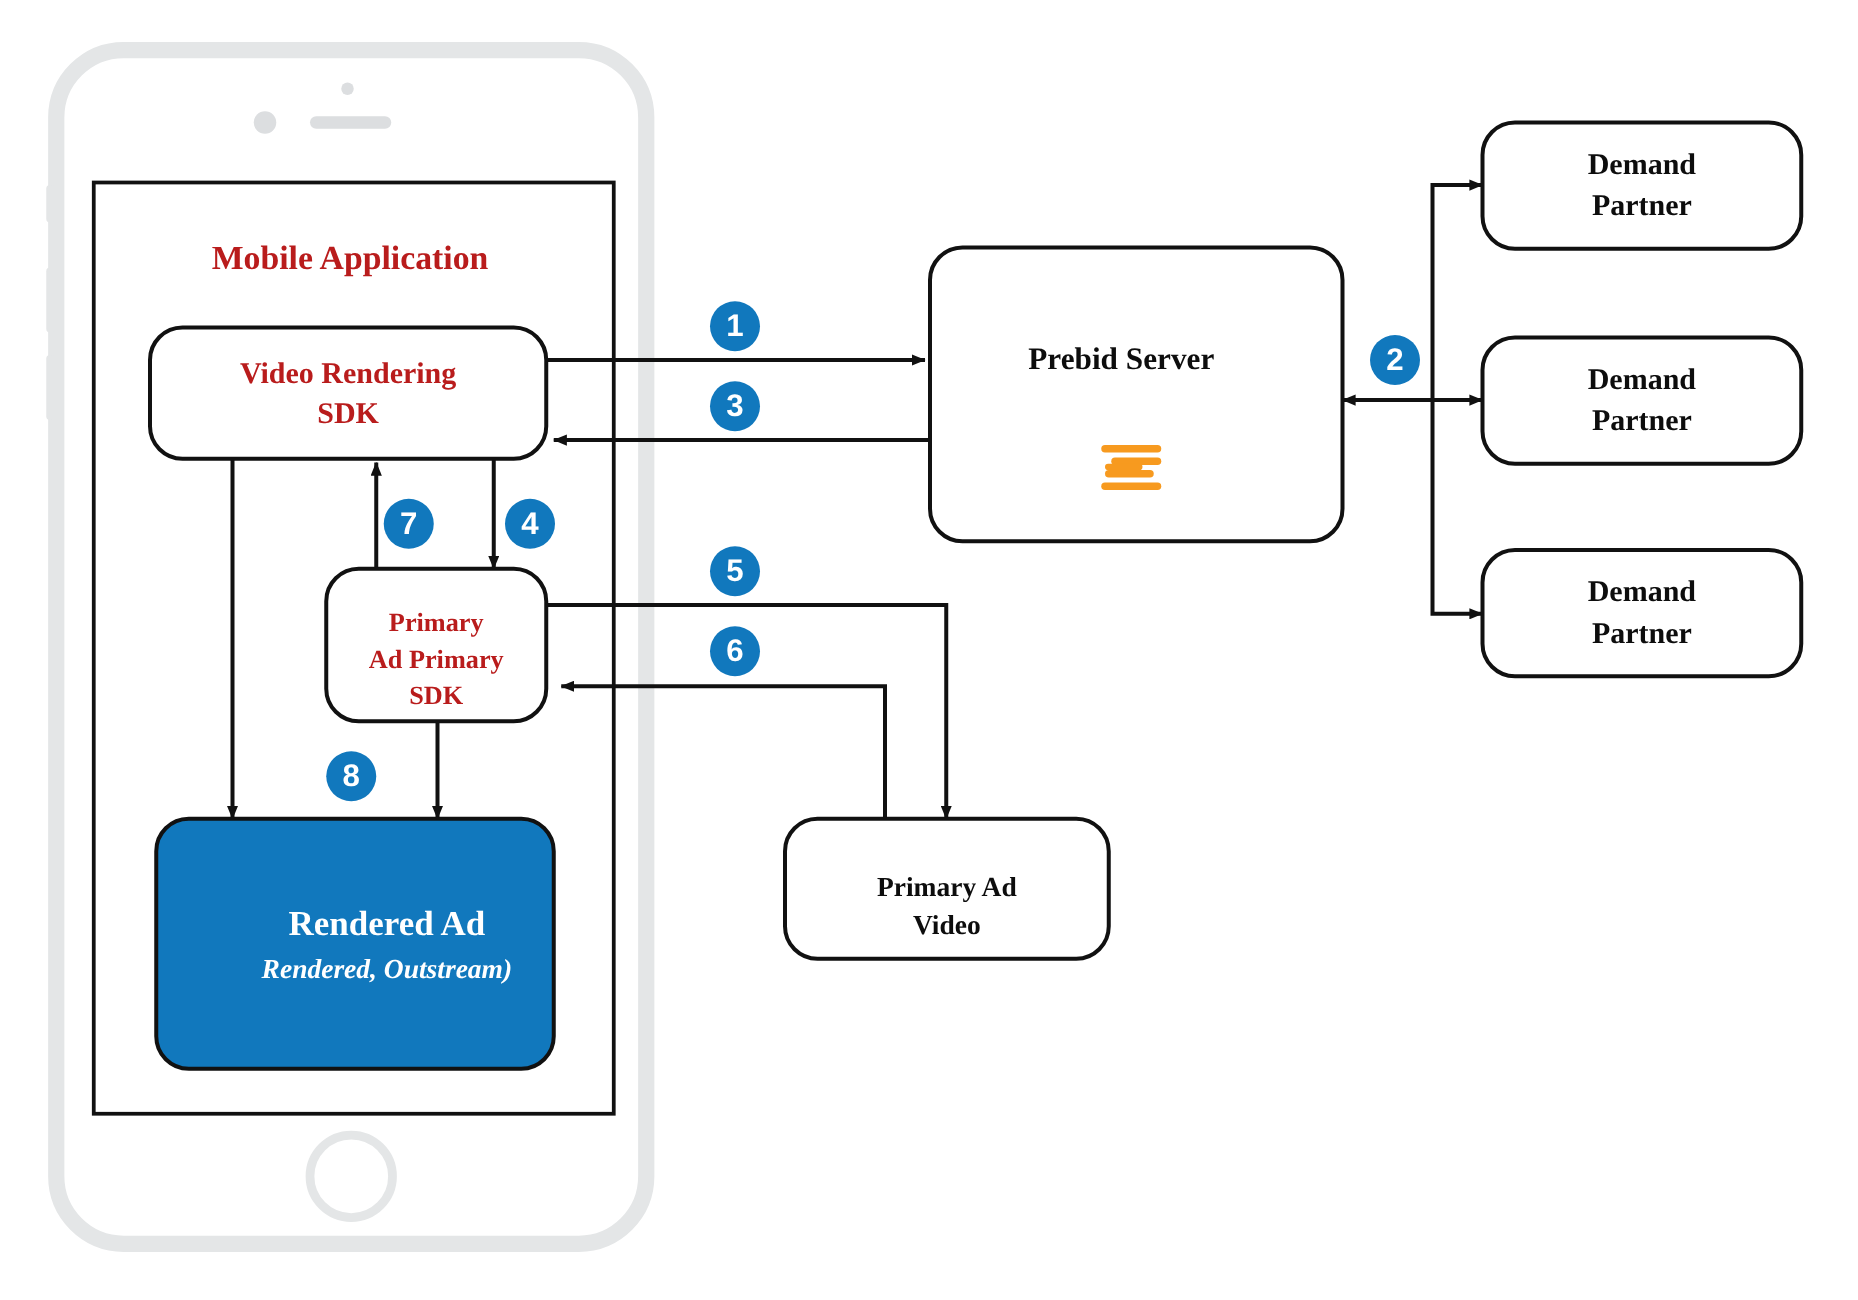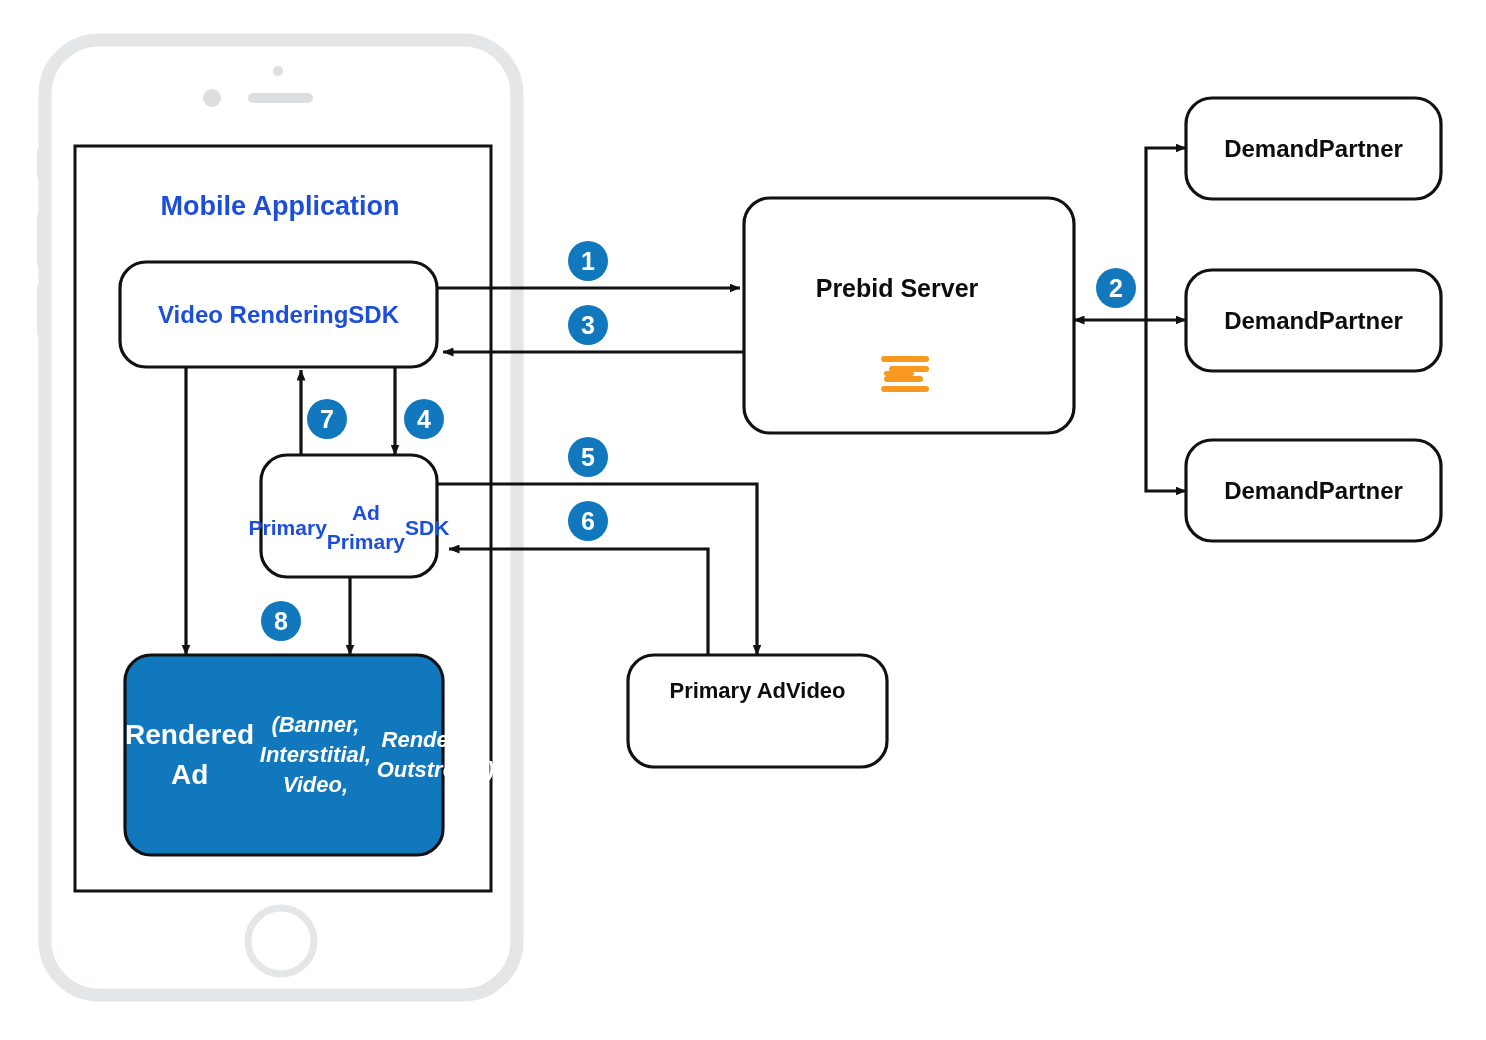--- a/index.html
+++ b/index.html
@@ -20,28 +20,29 @@
   svg.layer {
     position: absolute;
     top: 0;
     left: 0;
     width: 1486px;
     height: 1040px;
   }
   .node-label {
     position: absolute;
     display: flex;
-    flex-direction: row;
+    flex-direction: column;
     align-items: center;
     justify-content: center;
     text-align: center;
     pointer-events: none;
+    font-family: Liberation Serif, serif;
   }
   .lbl-blue {
-    color: #1d4ed8;
+    color: #b91c1c;
     font-weight: bold;
   }
   .lbl-black {
     color: #0d0d0d;
     font-weight: bold;
   }
   .lbl-white {
     color: #ffffff;
     font-weight: bold;
   }
@@ -150,29 +151,28 @@
   </div>
 
   <div class="node-label" style="left:261px; top:455px; width:176px; height:144px;">
     <span class="lbl-blue" style="font-size:21px; line-height:29px;">Primary</span>
     <span class="lbl-blue" style="font-size:21px; line-height:29px;">Ad Primary</span>
     <span class="lbl-blue" style="font-size:21px; line-height:29px;">SDK</span>
   </div>
 
   <div class="node-label" style="left:125px; top:655px; width:369px; height:200px;text-align:center;">
     <span class="lbl-white" style="font-size:28px; line-height:40px;">Rendered Ad</span>
-    <span class="lbl-white-italic" style="font-size:22px; line-height:30px;">(Banner, Interstitial, Video,</span>
     <span class="lbl-white-italic" style="font-size:22px; line-height:30px;">Rendered, Outstream)</span>
   </div>
 
   <div class="node-label" style="left:744px; top:198px; width:306px; height:180px;">
     <span class="lbl-black" style="font-size:25px; line-height:34px;">Prebid Server</span>
   </div>
 
-  <div class="node-label" style="left:628px; top:635px; width:259px; height:112px;">
+  <div class="node-label" style="left:628px; top:669px; width:259px; height:112px;">
     <span class="lbl-black" style="font-size:22px; line-height:30px;">Primary Ad</span>
     <span class="lbl-black" style="font-size:22px; line-height:30px;">Video</span>
   </div>
 
   <div class="node-label" style="left:1186px; top:98px; width:255px; height:101px;">
     <span class="lbl-black" style="font-size:24px; line-height:33px;">Demand</span>
     <span class="lbl-black" style="font-size:24px; line-height:33px;">Partner</span>
   </div>
 
   <div class="node-label" style="left:1186px; top:270px; width:255px; height:101px;">

